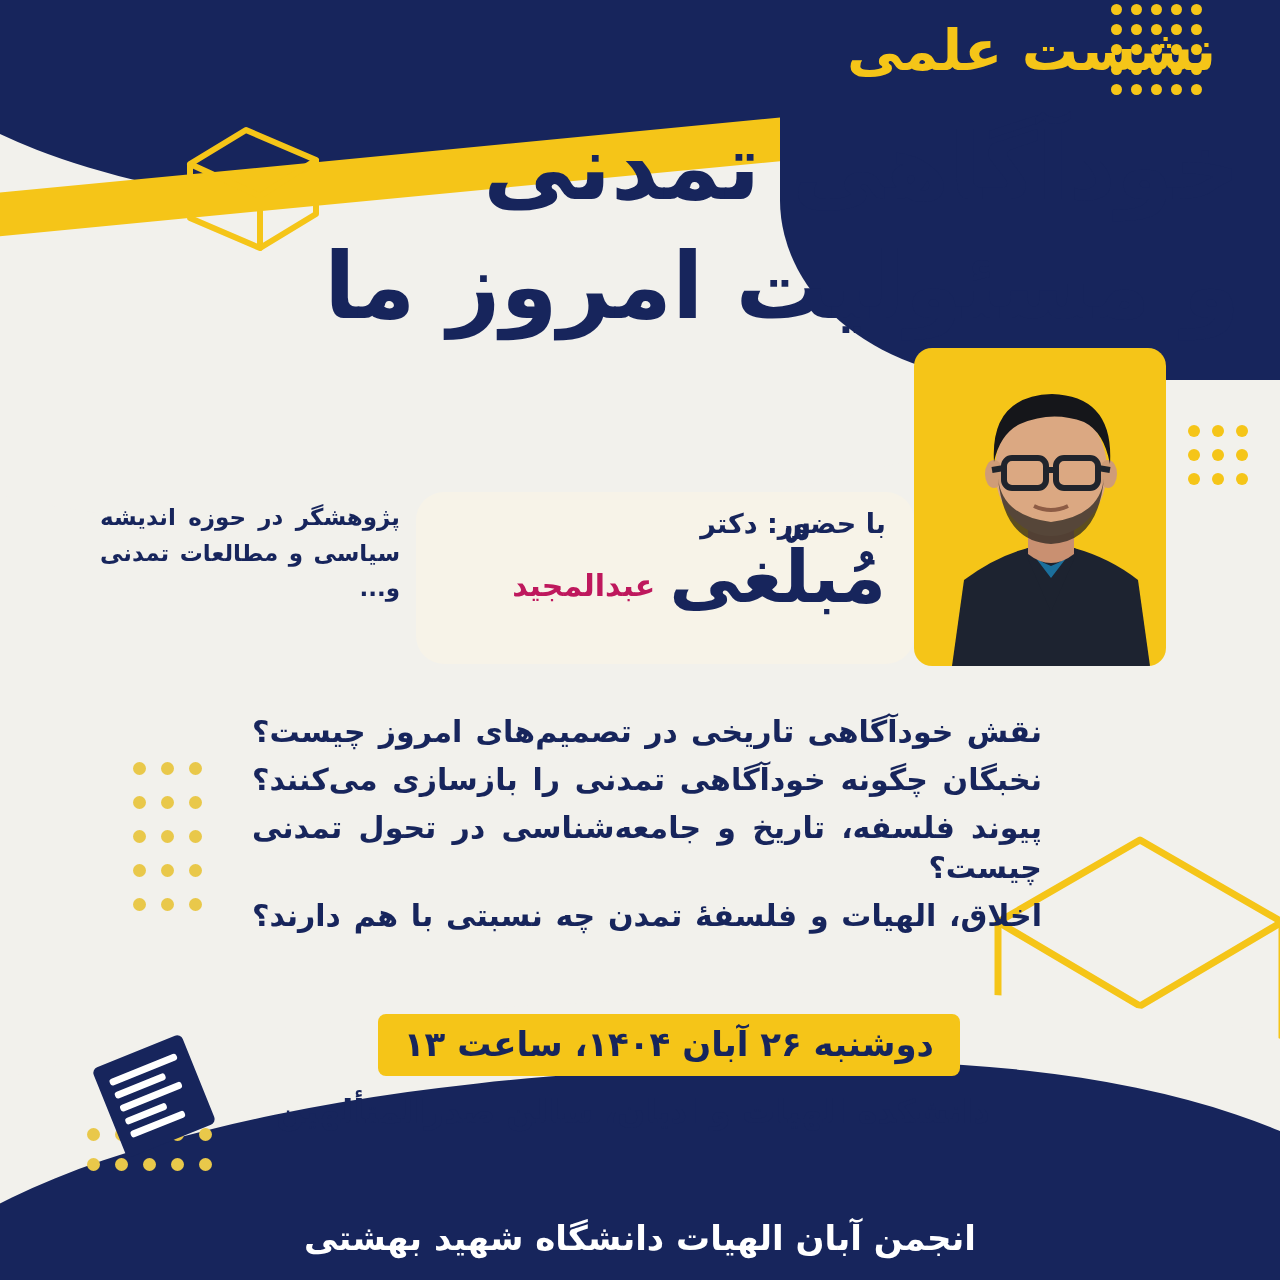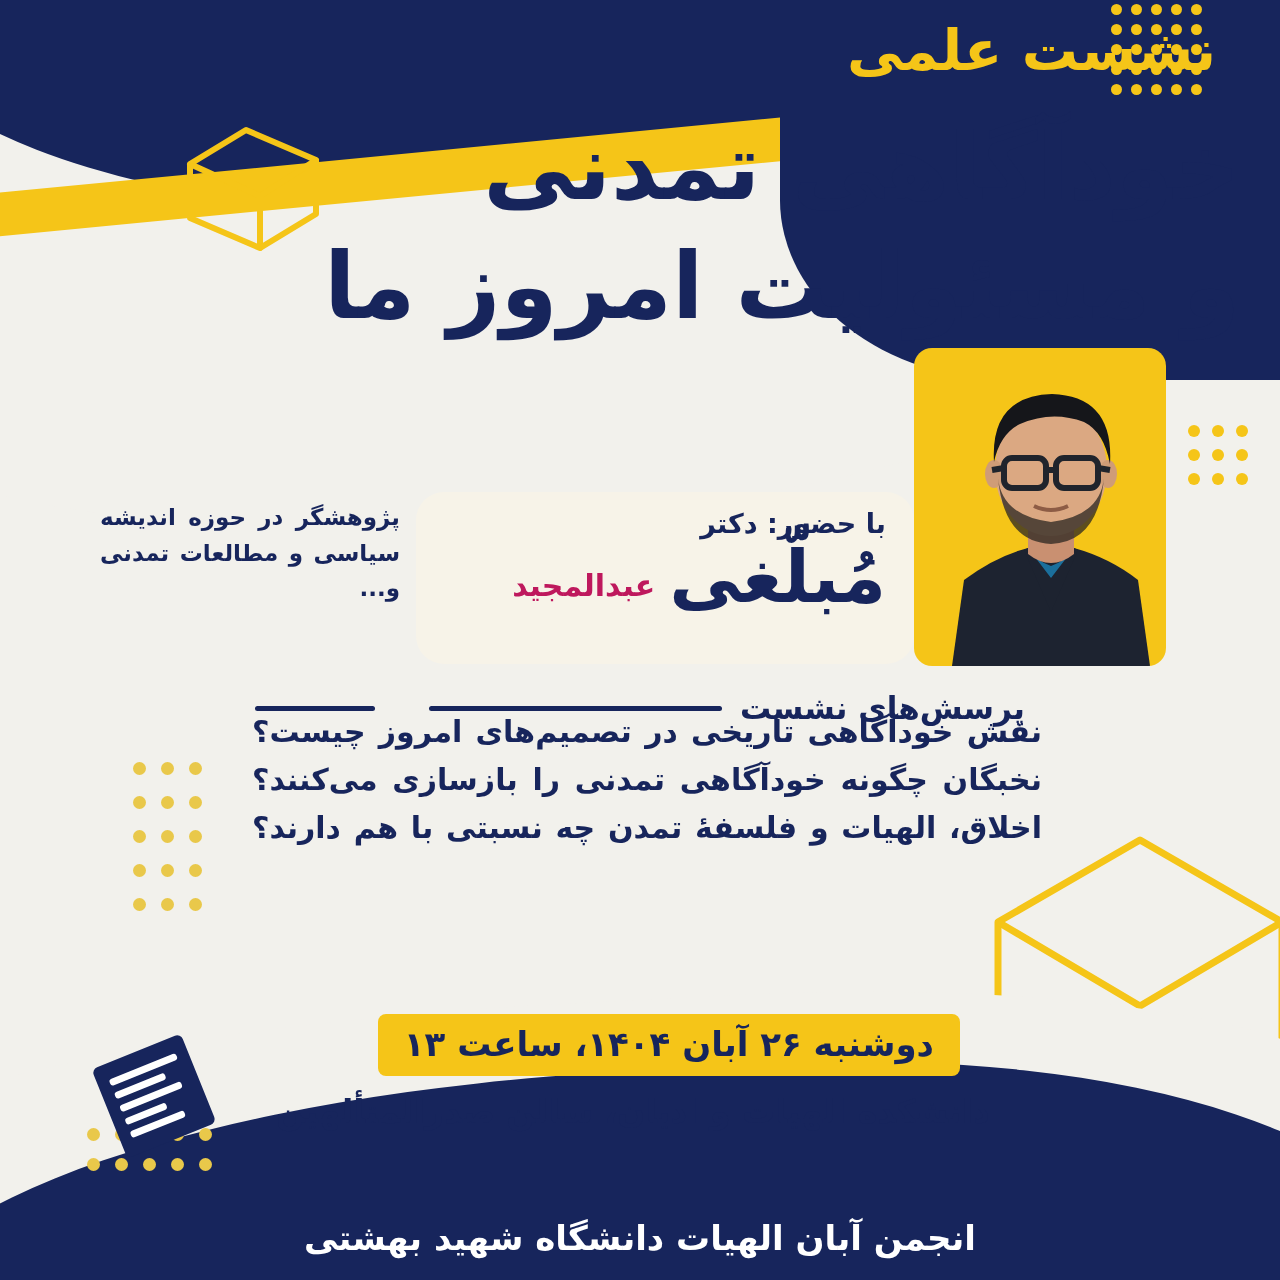--- a/index.html
+++ b/index.html
@@ -394,30 +394,25 @@
   <div class="speaker-card">
     <div class="speaker-pre">با حضور: دکتر</div>
     <div class="speaker-name-row">
       <div class="speaker-surname">مُبلّغی</div>
       <div class="speaker-first">عبدالمجید</div>
     </div>
   </div>
 
   <div class="bio">پژوهشگر در حوزه اندیشه سیاسی و مطالعات تمدنی و...</div>
 
-  <div class="qheader">
-    <span class="qheader-text">پرسش‌های نشست</span>
-    <span class="qrule"></span>
-    <span class="qgap"></span>
-    <span class="qrule short"></span>
-  </div>
 
   <div class="qlist">
     <div class="qitem">نقش خودآگاهی تاریخی در تصمیم‌های امروز چیست؟</div>
     <div class="qitem">نخبگان چگونه خودآگاهی تمدنی را بازسازی می‌کنند؟</div>
+    <div class="qitem">پیوند فلسفه، تاریخ و جامعه‌شناسی در تحول تمدنی چیست؟</div>
     <div class="qitem">اخلاق، الهیات و فلسفهٔ تمدن چه نسبتی با هم دارند؟</div>
   </div>
 
   <div class="date-badge">دوشنبه ۲۶ آبان ۱۴۰۴، ساعت ۱۳</div>
   <div class="venue">دانشکده الهیات و ادیان، سالن صدرالمتألهین</div>
 
   <svg class="logo" viewBox="0 0 132 132">
     <g transform="rotate(-22 66 66)">
       <rect x="18" y="18" width="96" height="96" rx="6" fill="#17255c"></rect>
       <g fill="#ffffff">

